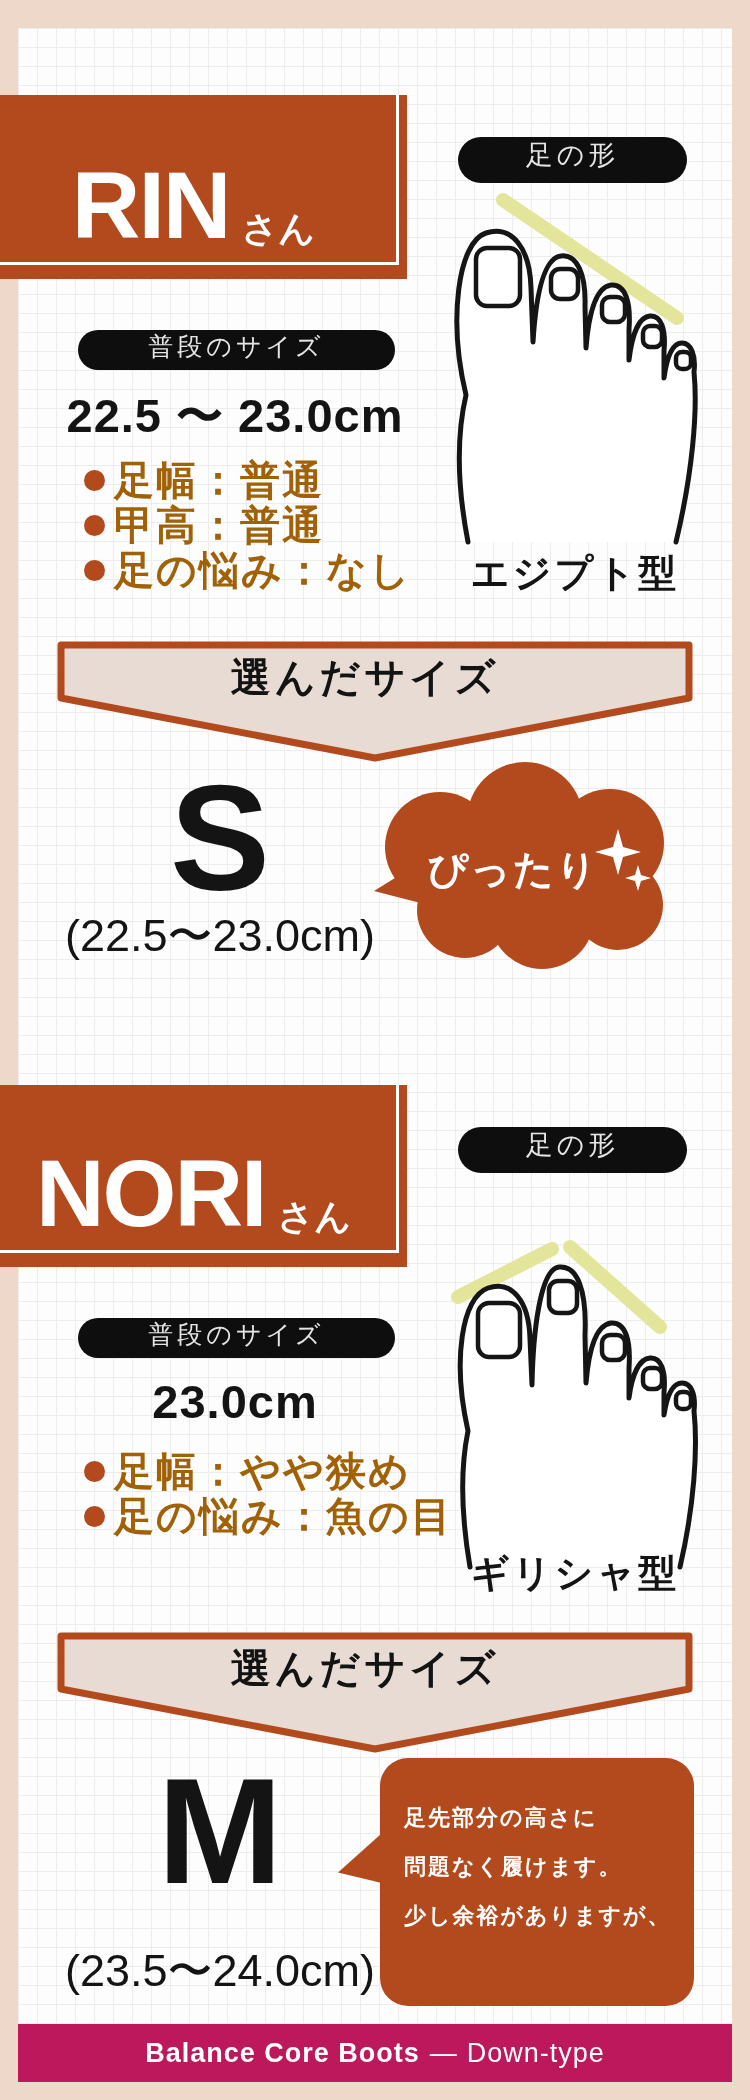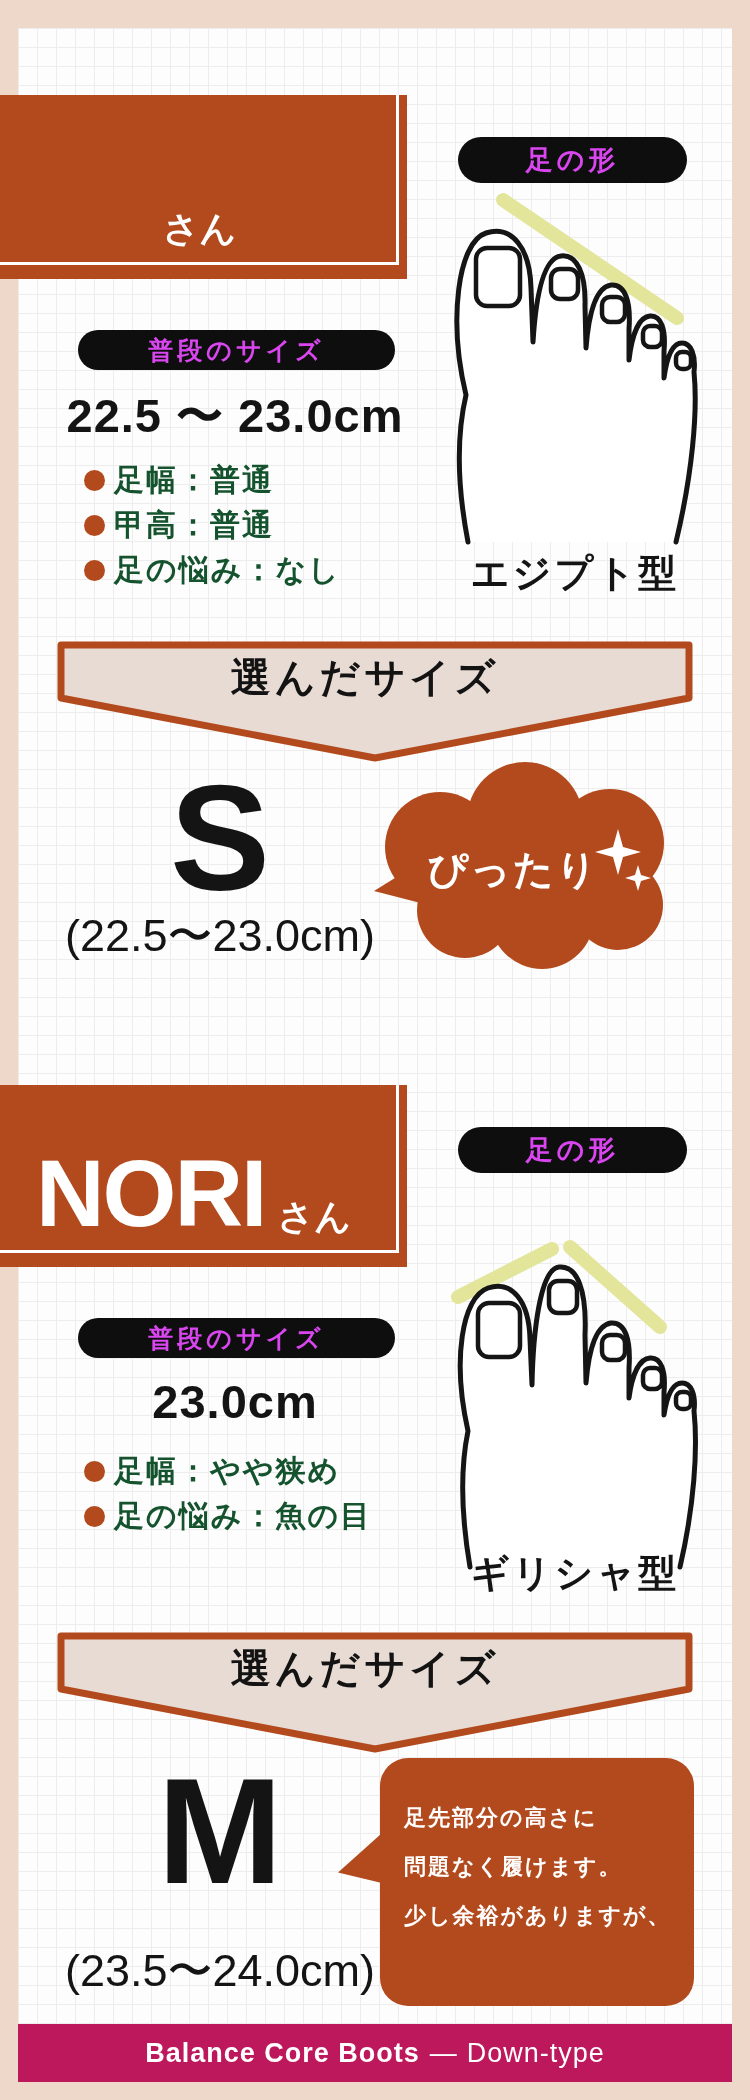--- a/index.html
+++ b/index.html
@@ -16,32 +16,32 @@
   .nameplate{position:absolute;left:0;width:407px;height:184px;background:#B24A1E;overflow:hidden;}
   .nameplate .offset-border{position:absolute;left:-14px;top:-14px;right:8px;bottom:14px;
     border:3px solid #FFFFFF;}
   .name-row{position:absolute;left:0;top:0;right:20px;bottom:0;display:flex;
     justify-content:center;align-items:flex-end;padding-bottom:34px;}
   .name-big{color:#fff;font-size:95px;font-weight:700;line-height:0.82;letter-spacing:-2px;}
   .name-hono{color:#fff;font-size:36px;font-weight:700;margin-left:12px;line-height:1;
     position:relative;top:2px;}
 
   
-  .pill{position:absolute;background:#0E0E0E;color:#d946ef;font-weight:700;
-    display:flex;align-items:center;justify-content:center;letter-spacing:4px;}
+  .pill{position:absolute;background:#0E0E0E;color:#e5e5e5;font-weight:400;
+    display:flex;align-items:flex-start;justify-content:center;letter-spacing:4px;}
   .pill-footshape{left:458px;width:229px;height:46px;border-radius:23px;font-size:27px;}
   .pill-usual{left:78px;width:317px;height:40px;border-radius:20px;font-size:25px;}
 
   .size-text{position:absolute;left:60px;width:350px;text-align:center;
     font-size:47px;font-weight:700;color:#141414;line-height:1;letter-spacing:1px;}
 
   .bullets{position:absolute;left:84px;}
   .bullet-row{display:flex;align-items:center;height:32px;margin-bottom:13px;}
   .bullet-dot{width:21px;height:21px;border-radius:50%;background:#B24A1E;margin-right:9px;flex:0 0 auto;}
-  .bullet-text{font-size:30px;font-weight:700;color:#14532d;letter-spacing:2px;white-space:nowrap;}
+  .bullet-text{font-size:40px;font-weight:700;color:#a16207;letter-spacing:2px;white-space:nowrap;}
 
   .foottype{position:absolute;left:440px;width:270px;text-align:center;
     font-size:38px;font-weight:700;color:#141414;letter-spacing:3px;}
 
   .banner{position:absolute;left:57px;width:636px;height:122px;}
   .banner-label{position:absolute;left:47px;width:636px;text-align:center;
     font-size:40px;font-weight:700;color:#131313;letter-spacing:4px;}
 
   .chosen{position:absolute;left:120px;width:200px;text-align:center;
     font-size:150px;font-weight:700;color:#141414;line-height:0.85;}
@@ -66,20 +66,21 @@
 </style>
 </head>
 <body>
 
 <div class="page">
   <div class="canvas"></div>
 
   <div class="nameplate" style="top:95px;">
     <div class="offset-border"></div>
     <div class="name-row">
+      <span class="name-big">RIN</span>
       <span class="name-hono">さん</span>
     </div>
   </div>
 
   <div class="pill pill-footshape" style="top:137px;">
     <span>足の形</span>
   </div>
 
   <svg class="abs" style="left:440px;top:190px;overflow:visible;" width="270" height="370" viewBox="0 0 270 370">
     <line x1="63" y1="10" x2="237" y2="128" stroke="#E3E59B" stroke-width="14" stroke-linecap="round"></line>

